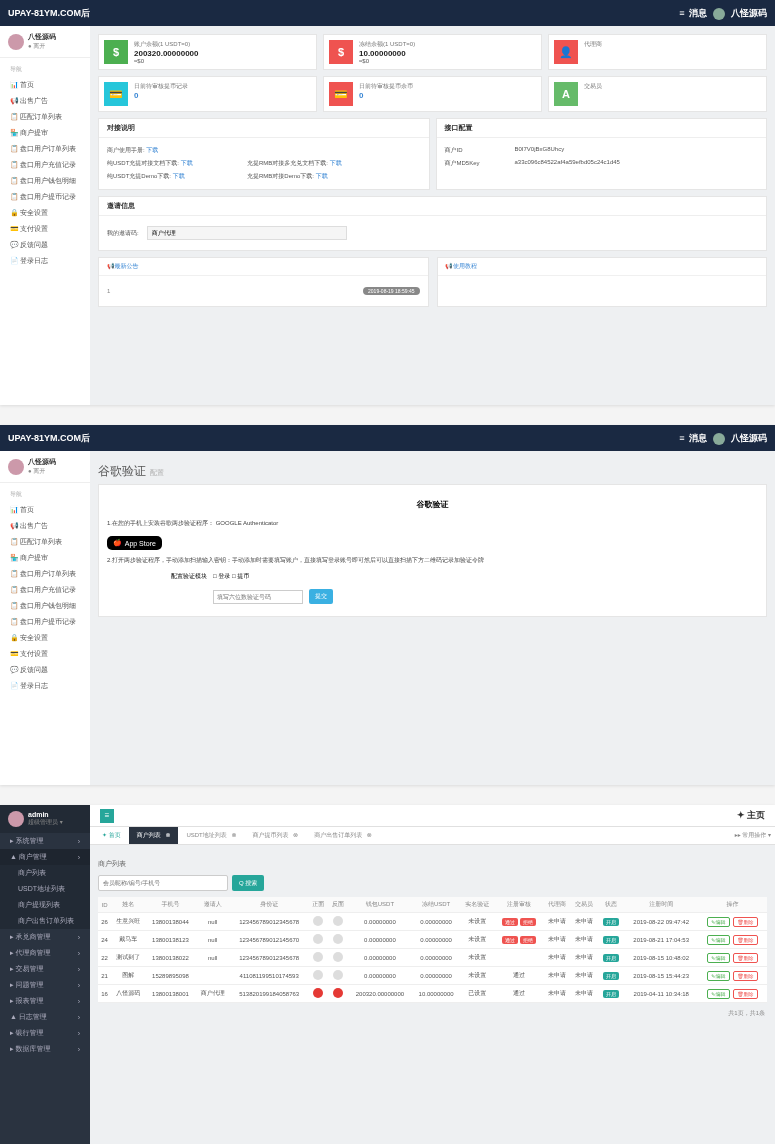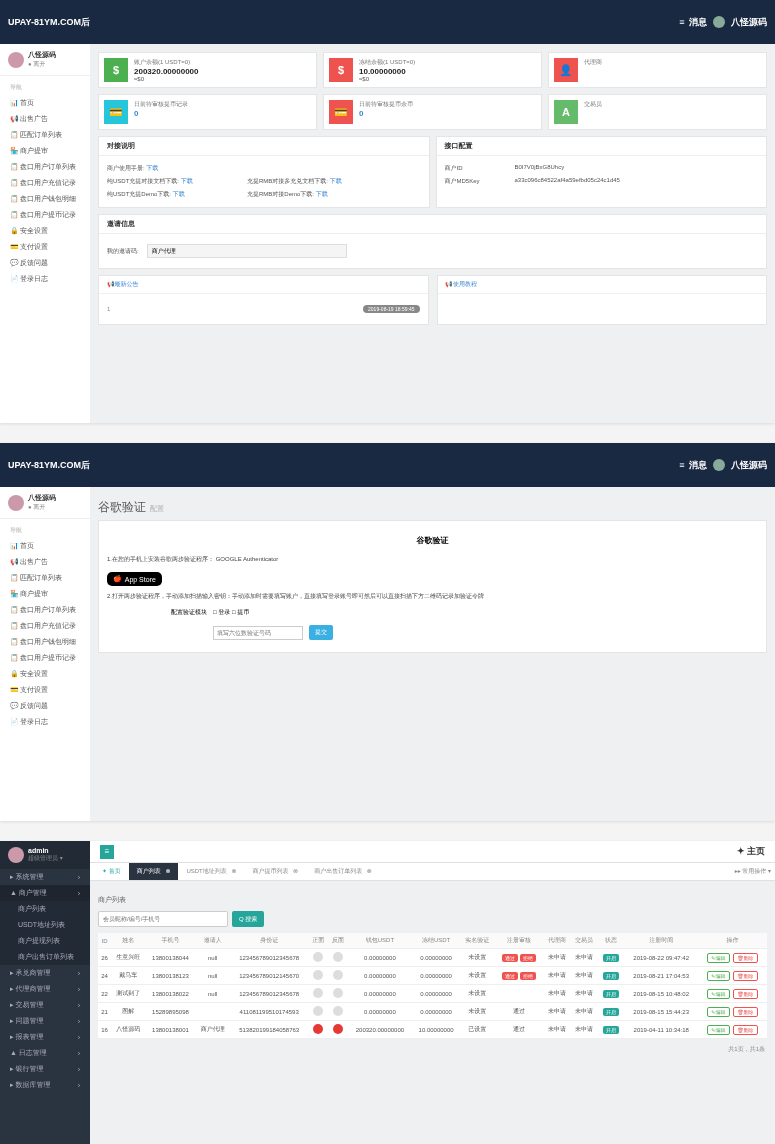--- a/index.html
+++ b/index.html
@@ -1,21 +1,21 @@
 <!DOCTYPE html>
 <html><head>
 <meta charset="utf-8">
 <style>
 *{box-sizing:border-box;margin:0;padding:0;font-family:Arial,"Microsoft YaHei",sans-serif}
 body{background:#f4f4f4;width:775px}
 .app{width:775px;background:#fff;margin-bottom:20px;box-shadow:0 1px 3px rgba(0,0,0,0.1)}
-.topbar{height:44px;background:#1a2942;color:#fff;display:flex;align-items:center;padding:0 8px;font-size:9px;font-weight:bold}
+.topbar{height:26px;background:#1a2942;color:#fff;display:flex;align-items:center;padding:0 8px;font-size:9px;font-weight:bold}
 .topbar .brand{flex:1}
 .topbar .menu-btn{width:14px;height:14px;display:flex;align-items:center;justify-content:center;cursor:pointer;margin-left:6px}
-.topbar .right{display:flex;align-items:flex-start;gap:6px}
+.topbar .right{display:flex;align-items:flex-end;gap:6px}
 .topbar .avatar{width:12px;height:12px;border-radius:50%;background:#8a9}
 .shell{display:flex}
 .sidebar{width:90px;background:#fff;font-size:7px;color:#555}
 .user-block{display:flex;align-items:center;padding:6px 8px;gap:4px}
 .user-block .av{width:16px;height:16px;border-radius:50%;background:#c9a}
 .user-block .u-name{font-size:7px;font-weight:bold;color:#333}
 .user-block .u-status{font-size:6px;color:#888}
 .nav-sec{border-top:1px solid #eee;padding:4px 0}
 .nav-h{font-size:6px;color:#aaa;padding:3px 10px}
 .nav-item{padding:3px 10px;cursor:pointer;display:flex;align-items:center;gap:3px}

